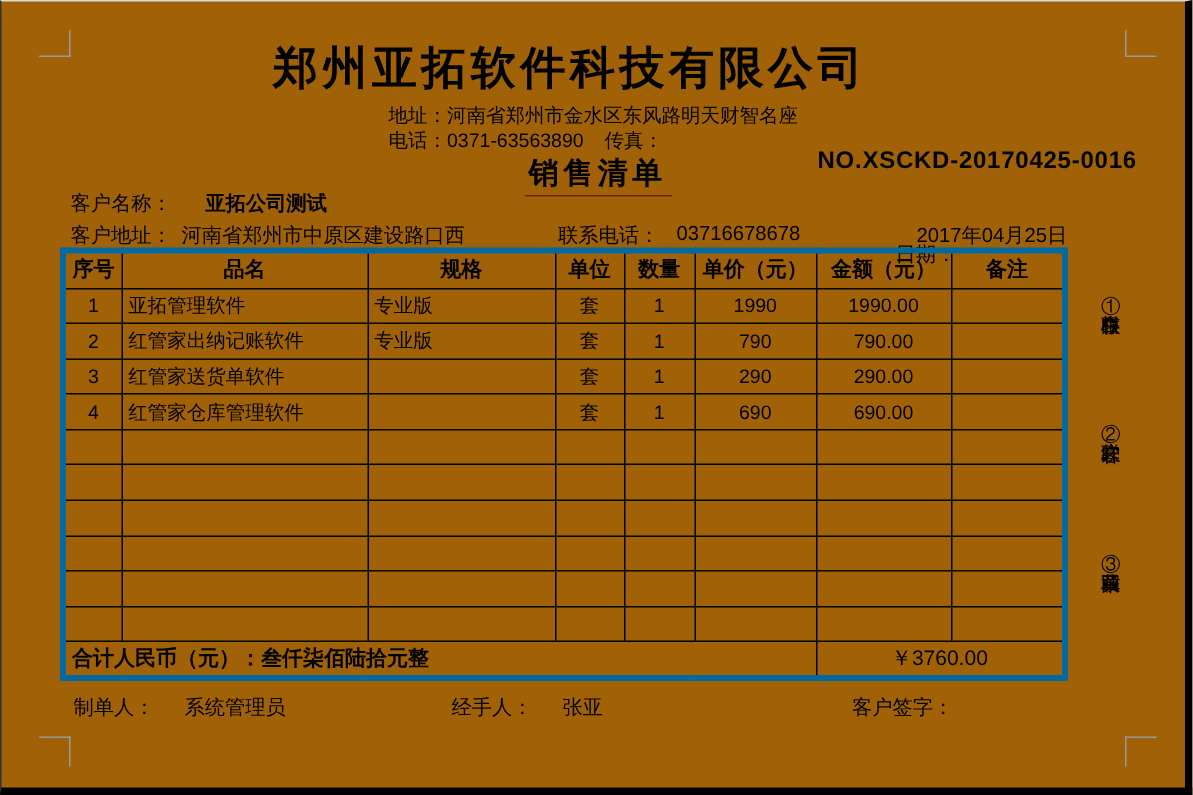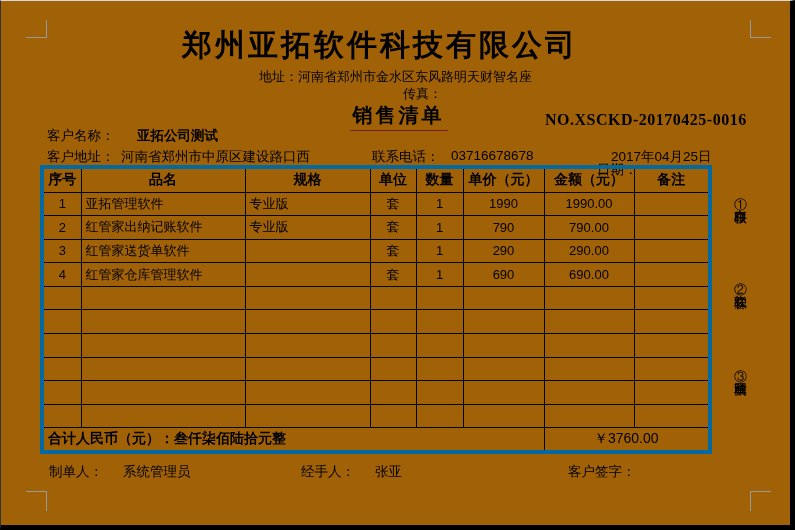--- a/index.html
+++ b/index.html
@@ -22,22 +22,22 @@
 
   .company {
     position:absolute; top:24px; left:0; width:758px; text-align:center;
     font-size:30px; font-weight:bold; letter-spacing:3px;
     font-family:"Liberation Serif", serif;
   }
   .addr-line  { position:absolute; top:67px; left:258px; font-size:13px; }
   .phone-line { position:absolute; top:84px; left:258px; font-size:13px; }
   .fax-line   { position:absolute; top:84px; left:402px; font-size:13px; }
   .doc-no {
-    position:absolute; top:110px; left:544px; font-size:16px; font-weight:bold;
-    font-family:Liberation Serif, serif; letter-spacing:0.5px;
+    position:absolute; top:98px; left:544px; font-size:16px; font-weight:bold;
+    font-family:Liberation Sans, sans-serif; letter-spacing:0.5px;
   }
   .doc-title-wrap { position:absolute; top:101px; left:0; width:795px; text-align:center; }
   .doc-title {
     display:inline-block; font-size:20px; font-weight:bold; letter-spacing:3px;
     border-bottom:1px solid #7f1d1d; padding:0 3px 1px 3px;
   }
   .cust-name-label, .cust-name { position:absolute; top:126px; font-size:13.5px; }
   .cust-name-label { left:46px; }
   .cust-name { left:136px;font-weight:bold; }
   .row2 span { position:absolute; top:147px; font-size:13.5px; }
@@ -85,20 +85,21 @@
 
 <div id="page">
 
   <div class="mark tl"></div>
   <div class="mark tr"></div>
   <div class="mark bl"></div>
   <div class="mark br"></div>
 
   <div class="company">郑州亚拓软件科技有限公司</div>
   <div class="addr-line">地址：河南省郑州市金水区东风路明天财智名座</div>
+  <div class="phone-line">电话：0371-63563890</div>
   <div class="fax-line">传真：</div>
   <div class="doc-no">NO.XSCKD-20170425-0016</div>
   <div class="doc-title-wrap">
     <span class="doc-title">销售清单</span>
   </div>
 
   <span class="cust-name-label">客户名称：</span>
   <span class="cust-name">亚拓公司测试</span>
 
   <div class="row2">

